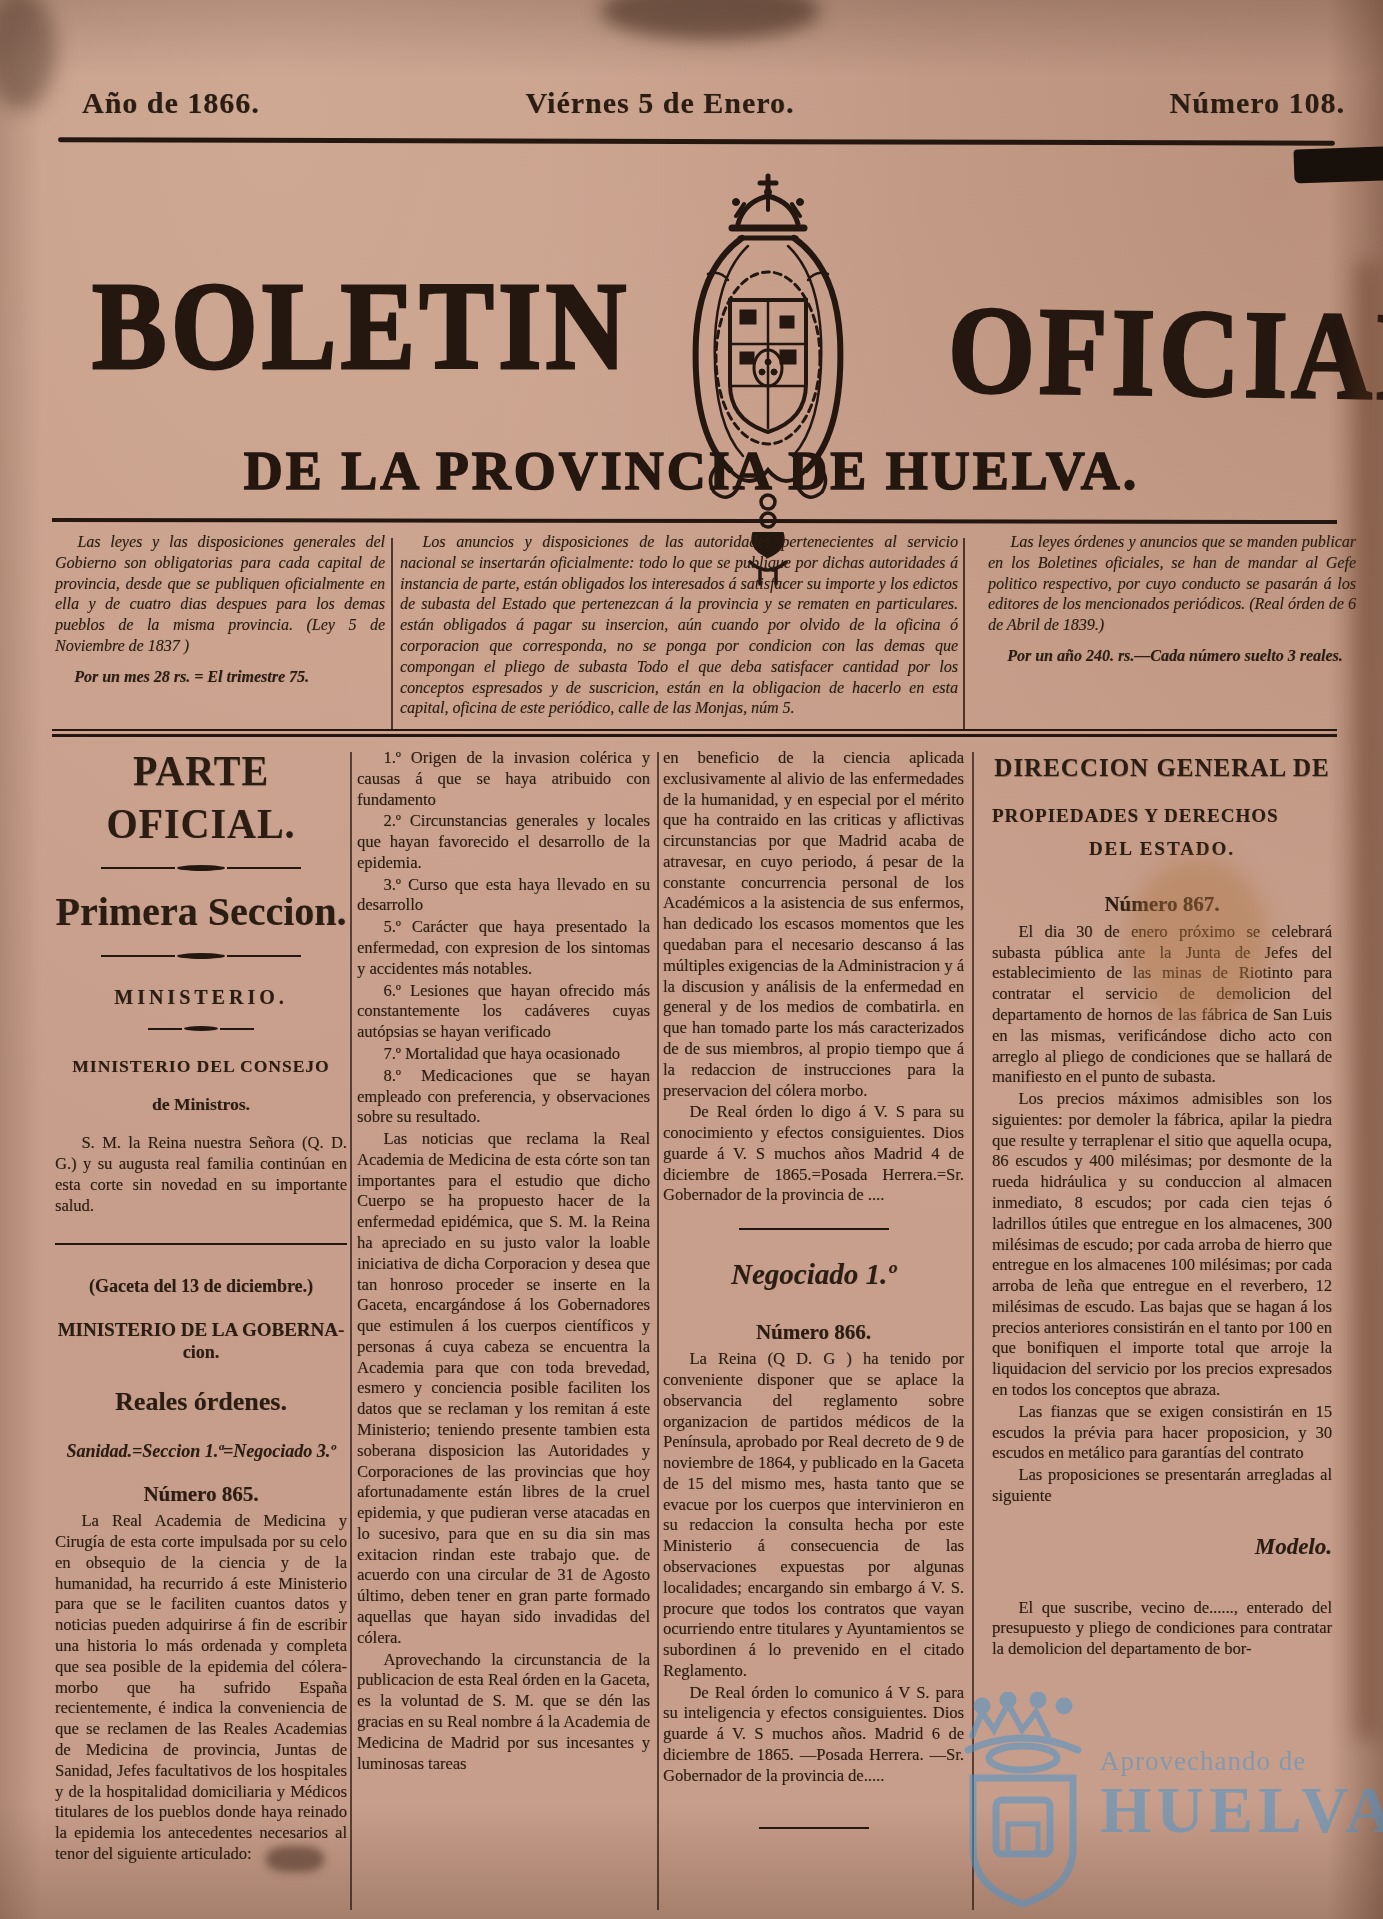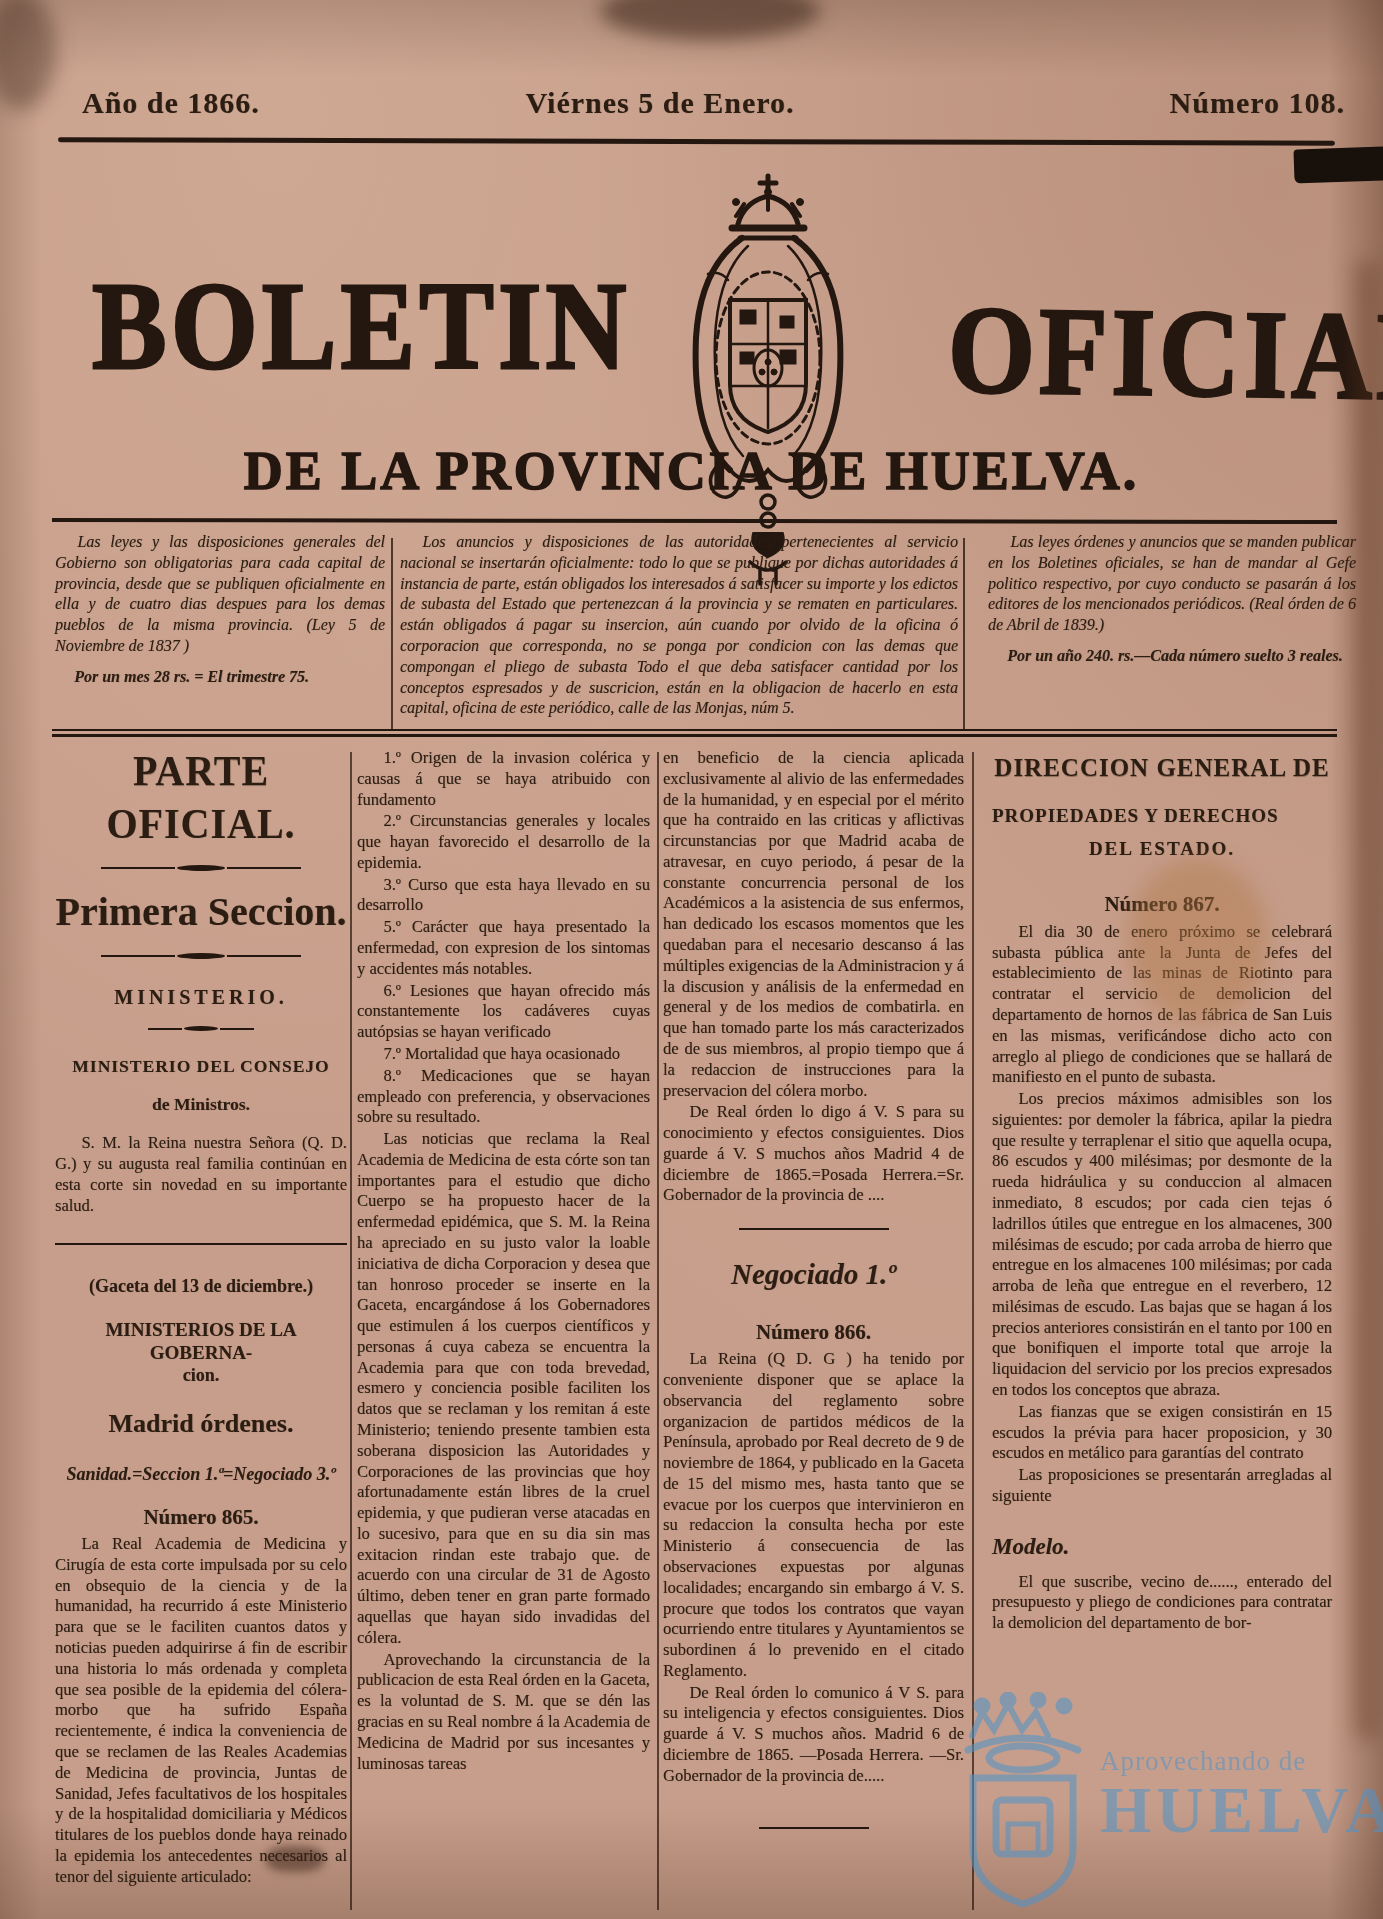--- a/index.html
+++ b/index.html
@@ -81,21 +81,21 @@
   .h-gaceta{font-size:18px;text-align:center;margin:30px 0 0;font-weight:bold;}
   .h-gob{font-size:19px;font-weight:bold;text-align:center;margin:22px 0 0;line-height:1.2;}
   .h-gob .l2{display:block;font-size:18px;}
   .h-reales{font-size:26px;font-weight:bold;text-align:center;margin:22px 0 0;}
   .h-sanidad{font-size:18px;font-weight:bold;font-style:italic;text-align:center;margin:22px 10px 0;line-height:1.25;}
   .h-num{font-size:21px;font-weight:bold;text-align:center;margin:18px 0 4px;}
   .h-negociado{font-size:29px;font-weight:bold;font-style:italic;text-align:center;margin:26px 0 0;}
   .h-dir1{font-size:25px;font-weight:bold;text-align:center;letter-spacing:1px;margin:4px 0 0;transform:scaleY(1.05);}
   .h-dir2{font-size:19px;font-weight:bold;letter-spacing:1px;margin:20px 0 0;}
   .h-dir3{font-size:19px;font-weight:bold;text-align:center;letter-spacing:2px;margin:10px 0 0;}
-  .h-modelo{font-size:23px;font-weight:bold;font-style:italic;text-align:left;margin:26px 0 10px;}
+  .h-modelo{font-size:23px;font-weight:bold;font-style:italic;text-align:right;margin:26px 0 36px;}
 
   
   .stain{position:absolute;border-radius:50%;pointer-events:none;}
   #stain-col4{left:1128px;top:858px;width:140px;height:165px;background:rgba(176,118,70,.42);filter:blur(10px);}
   #stain-top{left:600px;top:-18px;width:220px;height:58px;background:rgba(55,32,20,.55);filter:blur(9px);}
   #stain-topleft{left:-14px;top:-10px;width:70px;height:120px;background:rgba(55,32,20,.4);filter:blur(10px);}
   #smudge-c2{left:266px;top:1846px;width:58px;height:26px;background:rgba(55,32,20,.5);filter:blur(4px);border-radius:40%;}
   #stain-right{left:1354px;top:260px;width:26px;height:1480px;background:rgba(95,52,30,.35);filter:blur(9px);border-radius:12px;}
   #corner-mark{position:absolute;left:1294px;top:148px;width:90px;height:34px;background:#17100b;transform:rotate(-2deg);border-radius:4px 0 0 6px;}
 
@@ -197,24 +197,24 @@
         <span class="line"></span>
         <span class="lens"></span>
         <span class="line"></span>
       </div>
     <div class="h-presid">MINISTERIO DEL CONSEJO</div>
     <div class="h-demin">de Ministros.</div>
     <p class="p sp18">S. M. la Reina nuestra Señora (Q. D. G.) y su augusta real familia continúan en esta corte sin novedad en su importante salud.</p>
     <div class="rule-plain"></div>
     <div class="h-gaceta">(Gaceta del 13 de diciembre.)</div>
     <div class="h-gob">
-      <span>MINISTERIOS DE LA GOBERNA-</span>
+      <span>MINISTERIO DE LA GOBERNA-</span>
       <span class="l2">cion.</span>
     </div>
-    <div class="h-reales">Madrid órdenes.</div>
+    <div class="h-reales">Reales órdenes.</div>
     <div class="h-sanidad">Sanidad.=Seccion 1.ª=Negociado 3.º</div>
     <div class="h-num">Número 865.</div>
     <p class="p">La Real Academia de Medicina y Cirugía de esta corte impulsada por su celo en obsequio de la ciencia y de la humanidad, ha recurrido á este Ministerio para que se le faciliten cuantos datos y noticias pueden adquirirse á fin de escribir una historia lo más ordenada y completa que sea posible de la epidemia del cólera-morbo que ha sufrido España recientemente, é indica la conveniencia de que se reclamen de las Reales Academias de Medicina de provincia, Juntas de Sanidad, Jefes facultativos de los hospitales y de la hospitalidad domiciliaria y Médicos titulares de los pueblos donde haya reinado la epidemia los antecedentes necesarios al tenor del siguiente articulado:</p>
   </div>
 
   <div class="col ink" id="c2">
     <p class="p">1.º  Origen de la invasion colérica y causas á que se haya atribuido con fundamento</p>
     <p class="p">2.º  Circunstancias generales y locales que hayan favorecido el desarrollo de la epidemia.</p>
     <p class="p">3.º  Curso que esta haya llevado en su desarrollo</p>
     <p class="p">5.º  Carácter que haya presentado la enfermedad, con expresion de los sintomas y accidentes más notables.</p>

